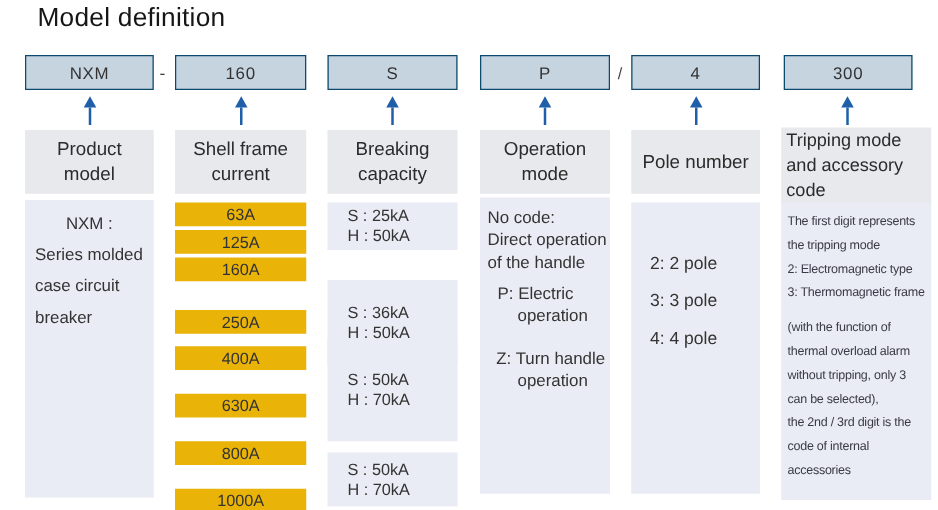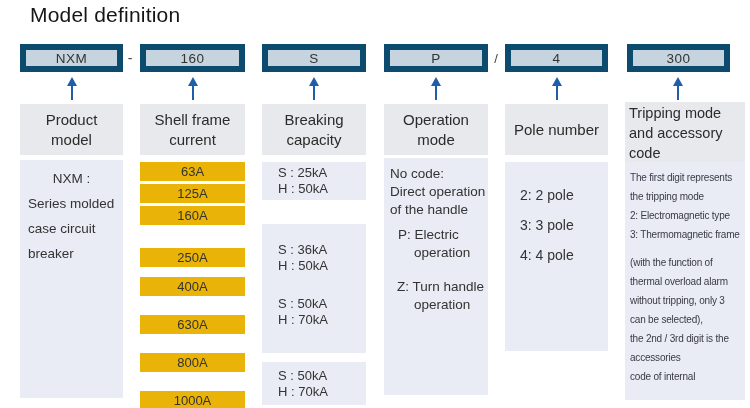--- a/index.html
+++ b/index.html
@@ -8,21 +8,21 @@
   .title{position:absolute;left:30px;top:3px;margin:0;font-size:21px;font-weight:400;color:#161616;letter-spacing:.2px;}
 
   .col{position:absolute;top:0;height:408px;}
   .c1{left:20px;width:103px;}
   .c2{left:140px;width:105px;}
   .c3{left:262px;width:104px;}
   .c4{left:384px;width:104px;}
   .c5{left:505px;width:103px;}
   .c6{left:625px;width:120px;}
 
-  .mbox{position:absolute;top:44px;left:0;right:0;height:28px;background:#c6d4e0;border:6px solid #0c4a6e;
+  .mbox{position:absolute;top:44px;left:0;right:0;height:28px;background:#c6d4e0;border:1px solid #0c4a6e;
         box-sizing:border-box;display:flex;align-items:center;justify-content:center;
         font-size:13.5px;color:#333;letter-spacing:.5px;}
   .c6 .mbox{left:2px;right:15px;}
 
   .sep{position:absolute;top:44px;height:28px;width:14px;display:flex;align-items:center;justify-content:center;
        font-size:14px;color:#444;}
   .dash{left:123px;}
   .slash{left:489px;font-size:13px;}
 
   .arrow{position:absolute;top:77px;left:calc(50% - 5px);width:10px;}
@@ -56,21 +56,21 @@
   .bg3{top:271px;height:82px;}
   .bg4{top:362px;height:43px;}
 
   .c4 .cbox{top:158px;height:237px;font-size:13.5px;line-height:18px;padding-top:7px;}
   .op-l1,.op-l2,.op-l3{padding-left:6px;}
   .op-l4{padding-left:14px;margin-top:7px;}
   .op-l5{padding-left:30px;}
   .op-l6{padding-left:13px;margin-top:16px;}
   .op-l7{padding-left:30px;}
 
-  .c5 .cbox{top:162px;height:189px;font-size:14px;padding-top:25px;}
+  .c5 .cbox{top:162px;height:233px;font-size:14px;padding-top:40px;}
   .pole{padding-left:15px;line-height:16px;margin-bottom:14px;}
 
   .c6 .cbox{top:162px;height:238px;font-size:10px;line-height:19px;padding:6px 2px 0 5px;color:#3a3a48;}
   .trip{white-space:nowrap;letter-spacing:-.2px;}
   .trip.sp{margin-top:9px;}
 </style>
 </head>
 <body>
 
 <div class="stage">
@@ -188,17 +188,17 @@
     <div class="cbox">
       <div class="trip">The first digit represents</div>
       <div class="trip">the tripping mode</div>
       <div class="trip">2: Electromagnetic type</div>
       <div class="trip">3: Thermomagnetic frame</div>
       <div class="trip sp">(with the function of</div>
       <div class="trip">thermal overload alarm</div>
       <div class="trip">without tripping, only 3</div>
       <div class="trip">can be selected),</div>
       <div class="trip">the 2nd / 3rd digit is the</div>
+      <div class="trip">code of internal</div>
       <div class="trip">accessories</div>
-      <div class="trip">code of internal</div>
     </div>
   </div>
 </div>
 
 </body></html>

